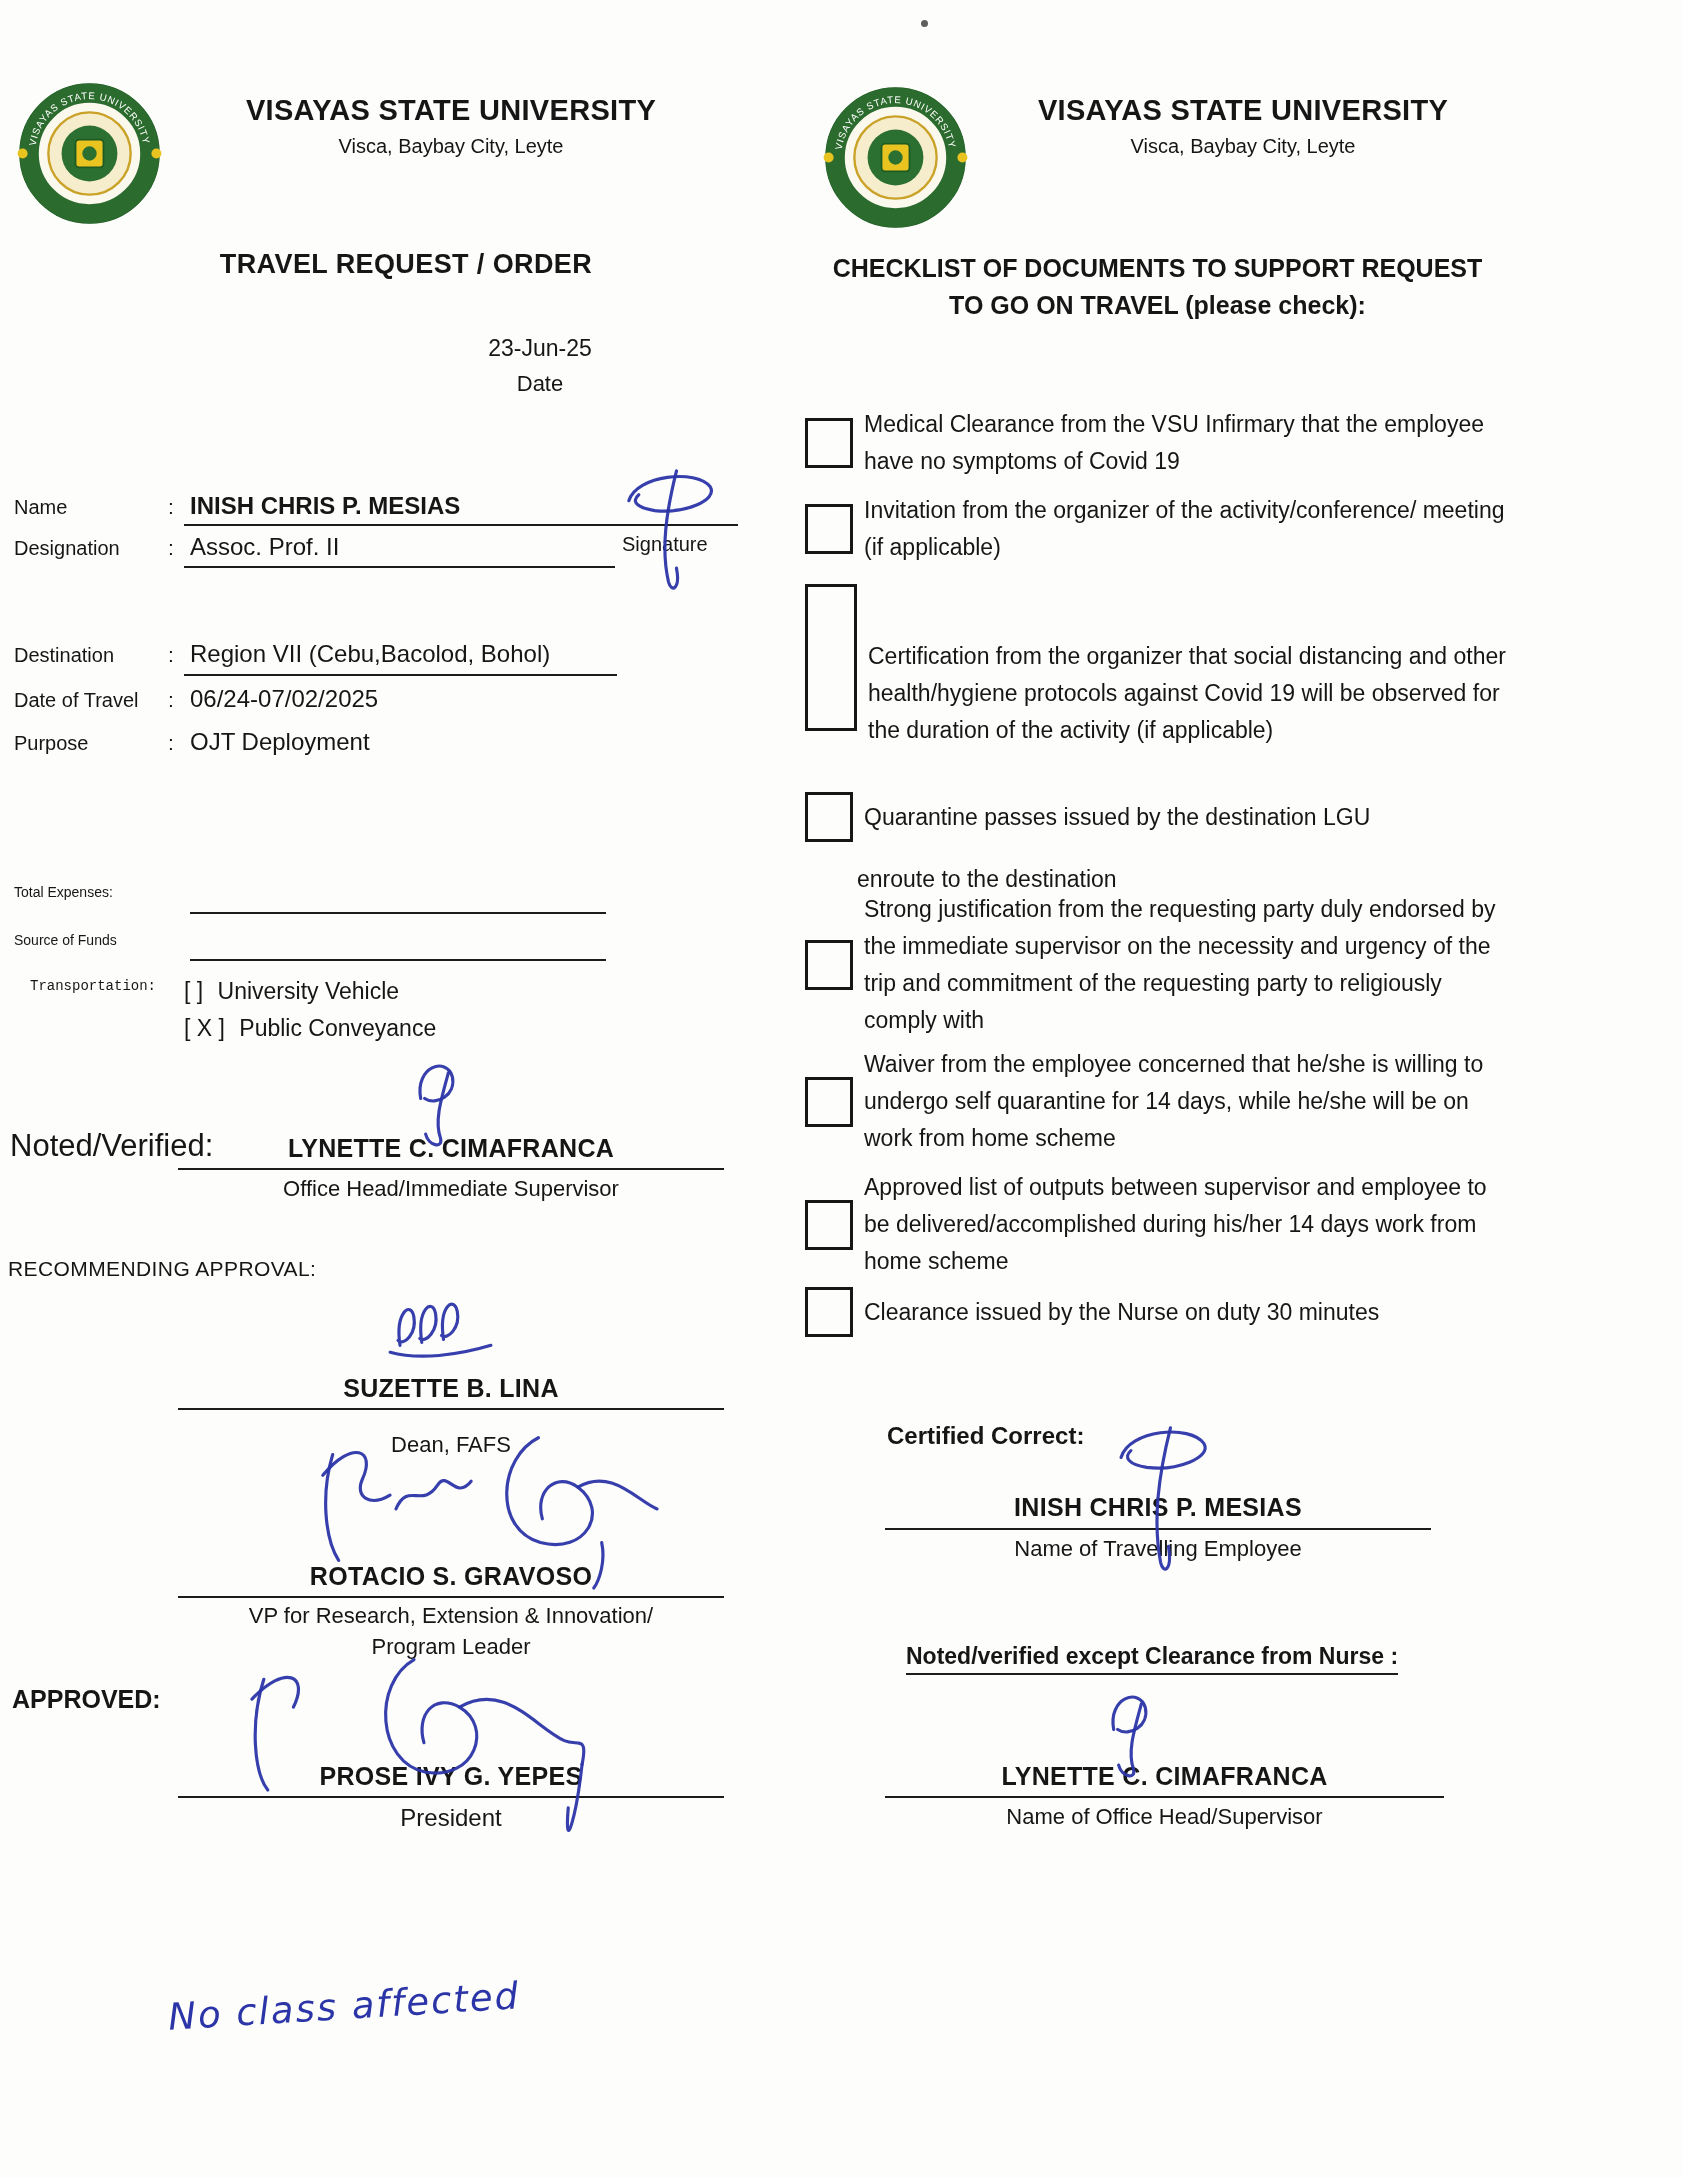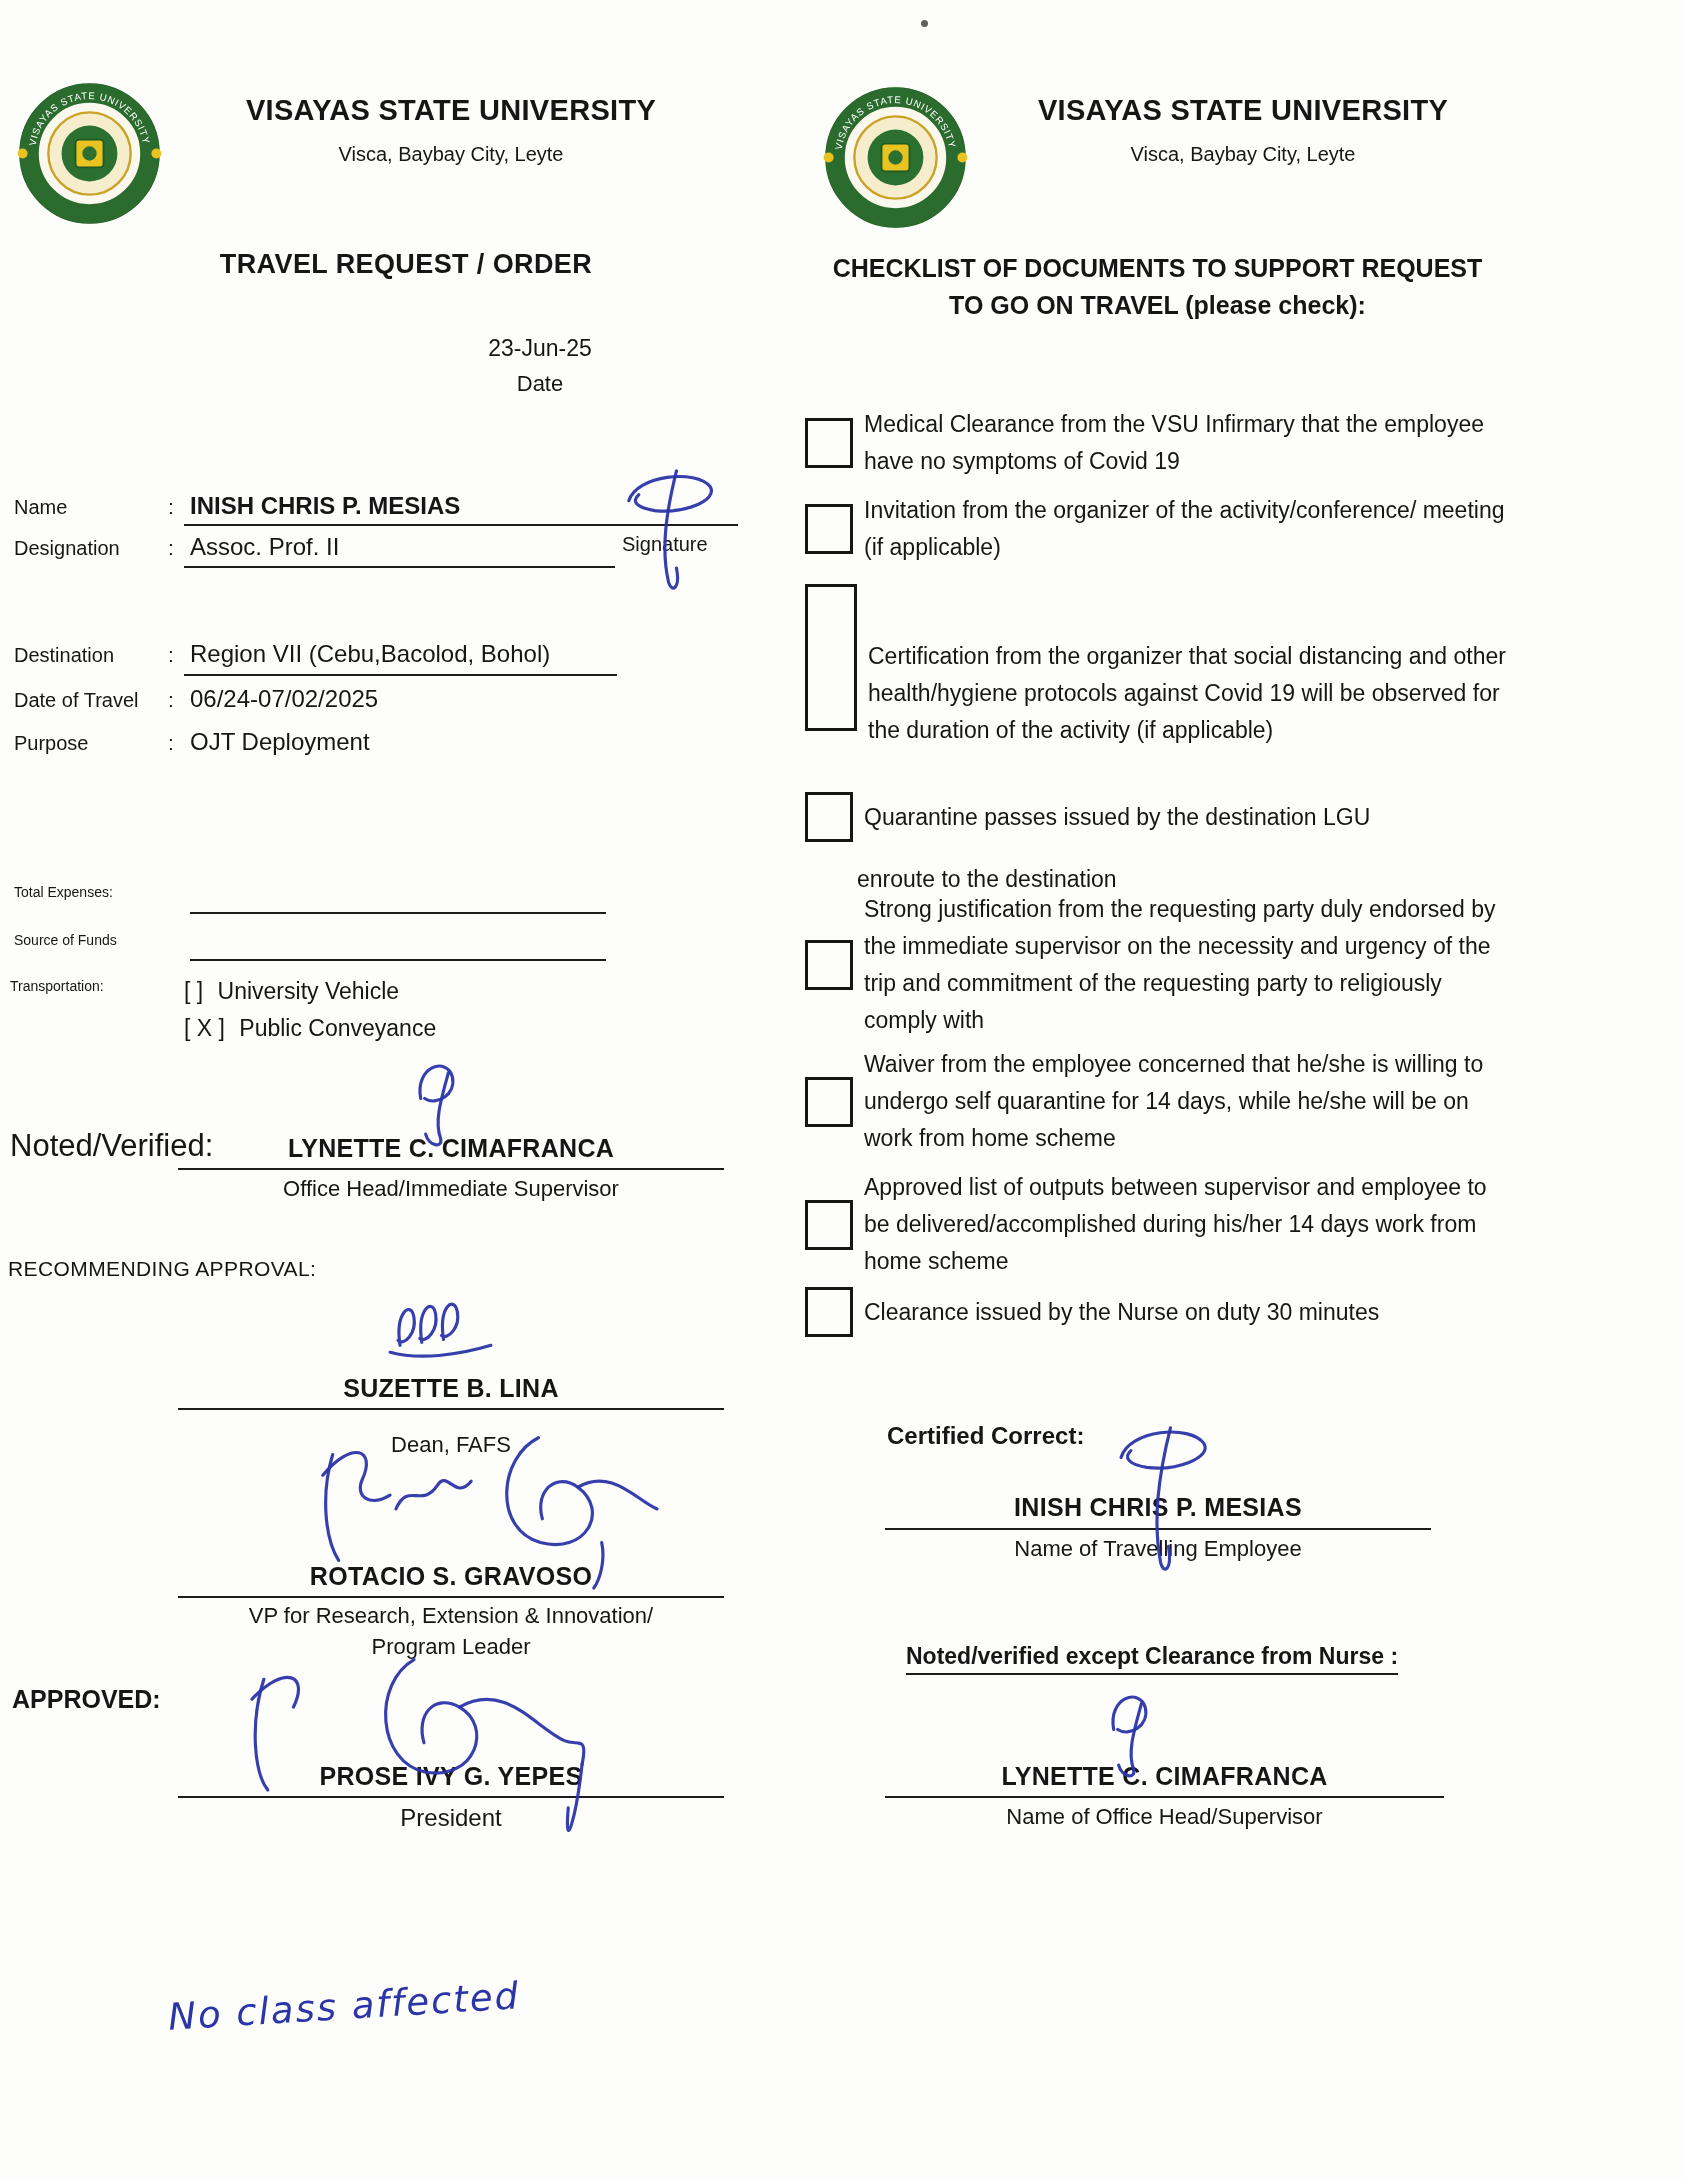--- a/index.html
+++ b/index.html
@@ -1,21 +1,21 @@
 <!DOCTYPE html>
 <html><head>
 <meta charset="utf-8">
 <style>
   html,body{margin:0;padding:0;background:#8f8f8f;}
   .page{position:relative;width:1683px;height:2178px;background:#fdfdfb;font-family:"Liberation Sans",sans-serif;color:#161616;overflow:hidden;margin:0 auto;}
   .abs{position:absolute;}
   .b{font-weight:700;}
   .ctr{text-align:center;}
   .univ-name{font-size:29px;font-weight:700;letter-spacing:0.3px;}
-  .univ-addr{font-size:20px;margin-top:16px;}
+  .univ-addr{font-size:20px;margin-top:8px;}
   .form-title{font-size:27px;font-weight:700;letter-spacing:0.4px;}
   .checklist-title{font-size:25px;font-weight:700;line-height:37px;}
   .flabel{display:inline-block;width:154px;font-size:20px;vertical-align:baseline;}
   .fcolon{display:inline-block;width:22px;font-size:21px;vertical-align:baseline;}
   .fvalue{font-size:24px;vertical-align:baseline;}
   .line{position:absolute;height:0;border-bottom:2px solid #1c1c1c;}
   .cap{font-size:22px;}
   .small-label{font-size:14px;}
   .name-sig{font-size:25px;font-weight:700;letter-spacing:0.3px;}
   .chk-item{position:absolute;left:805px;display:flex;align-items:center;}
@@ -86,21 +86,21 @@
   <div class="abs" style="left:14px;top:728px;">
     <span class="flabel">Purpose</span><span class="fcolon">:</span><span class="fvalue">OJT Deployment</span>
   </div>
 
   <div class="abs small-label" style="left:14px;top:884px;">Total Expenses:</div>
   <div class="line" style="left:190px;top:912px;width:416px;"></div>
 
   <div class="abs small-label" style="left:14px;top:932px;">Source of Funds</div>
   <div class="line" style="left:190px;top:959px;width:416px;"></div>
 
-  <div class="abs small-label" style="left:10px;top:978px;">Transportation:</div>
+  <div class="abs small-label" style="left:30px;top:978px;font-family:Liberation Mono, monospace;">Transportation:</div>
   <div class="abs" style="left:184px;top:978px;font-size:23px;">
     <span>[  ]</span>
     <span style="margin-left:8px;">University Vehicle</span>
   </div>
   <div class="abs" style="left:184px;top:1015px;font-size:23px;">
     <span>[ X ]</span>
     <span style="margin-left:8px;">Public Conveyance</span>
   </div>
 
   <div class="abs" style="left:10px;top:1128px;font-size:31px;">Noted/Verified:</div>

